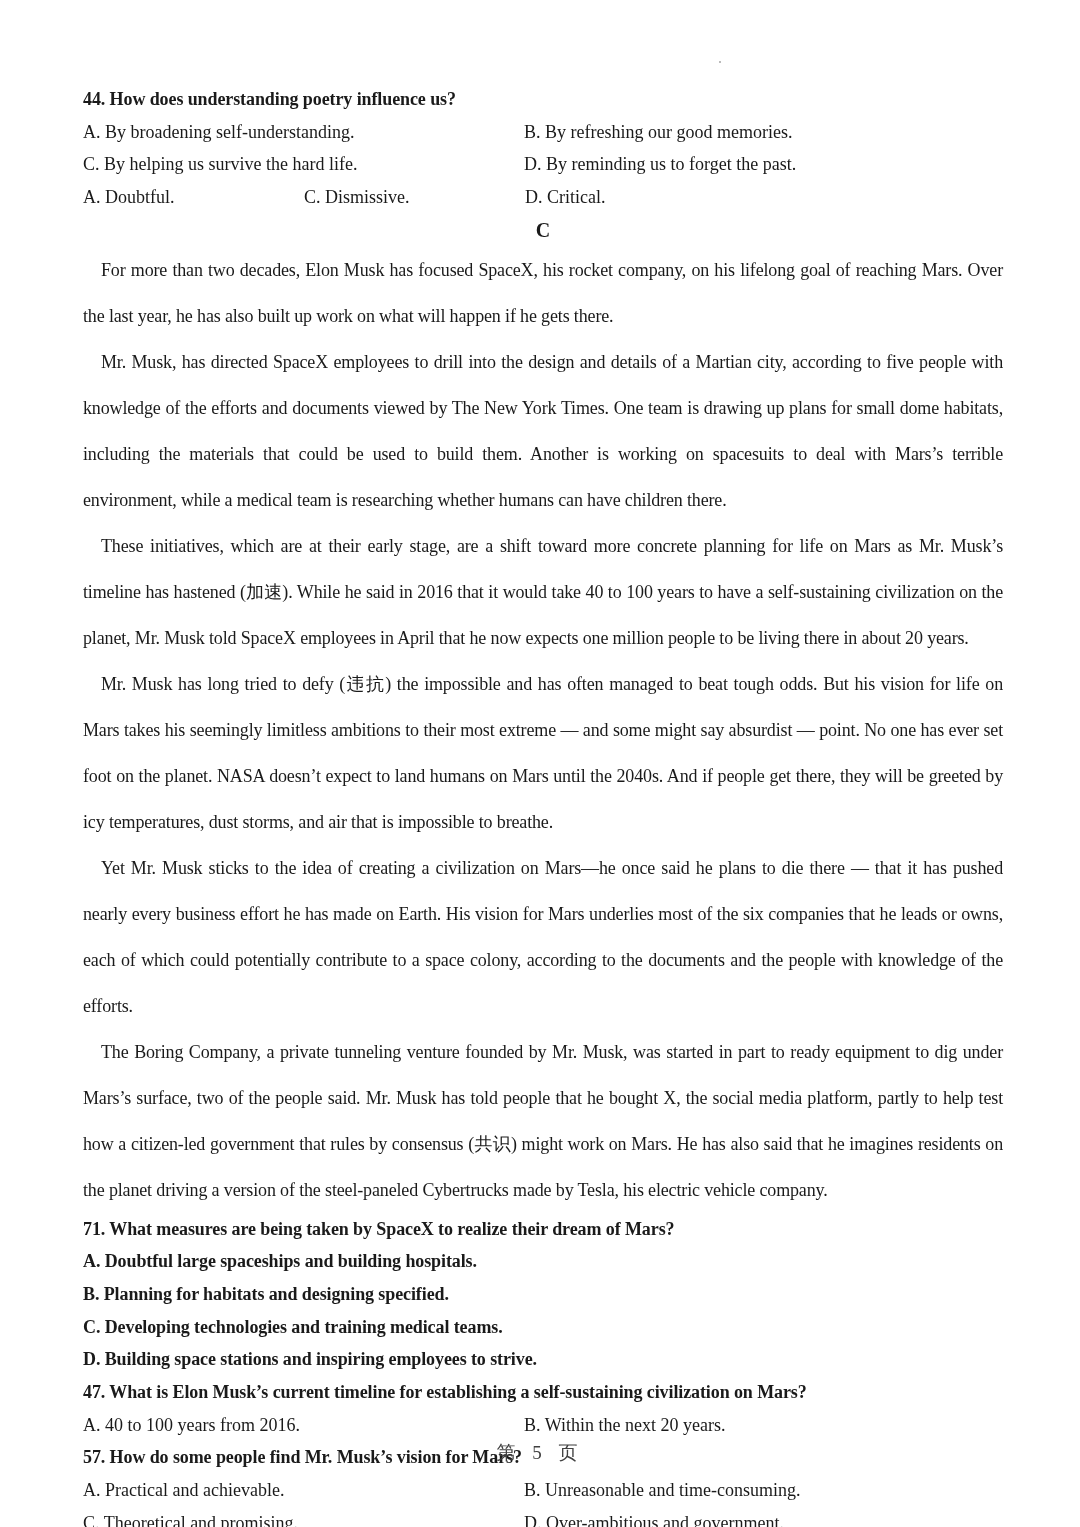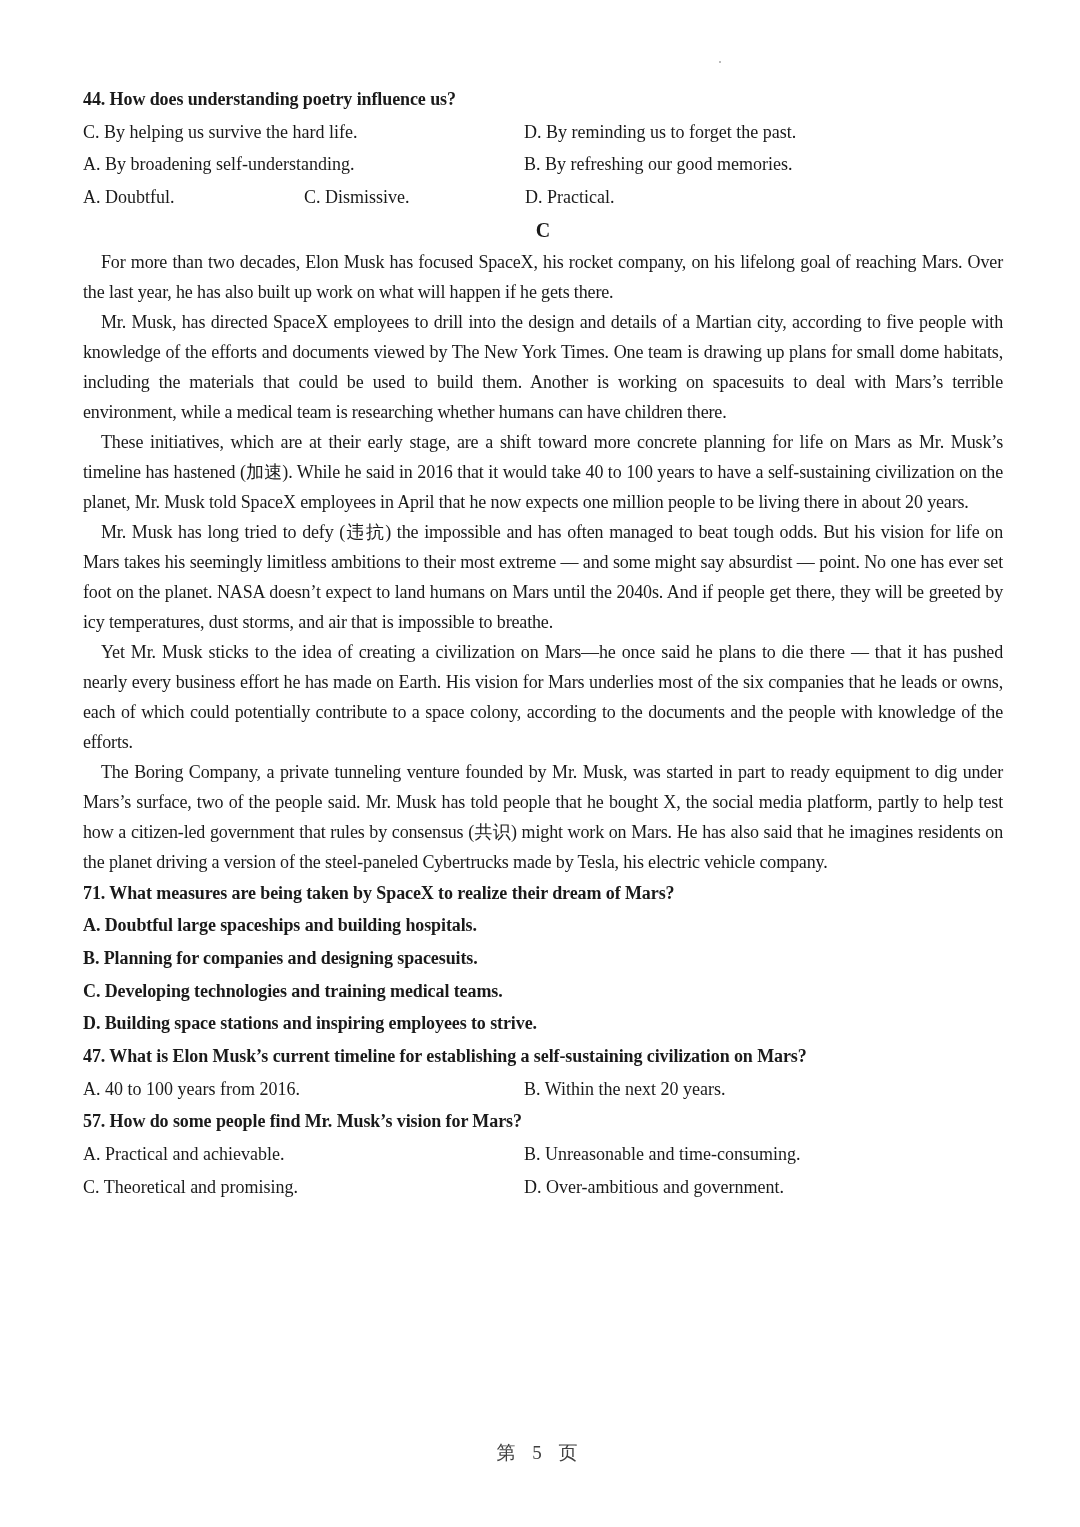--- a/index.html
+++ b/index.html
@@ -10,66 +10,66 @@
   .page { position: absolute; left: 83px; top: 83px; width: 920px; }
   .line {
     font-size: 18px; line-height: 32.7px; white-space: nowrap;
     letter-spacing: -0.1px;
     font-weight: bold;
   }
   .row { display: flex; font-size: 18px; line-height: 32.7px; white-space: nowrap; }
   .col2 { width: 441px; }
   .col4 { width: 221px; }
   .section-title { text-align: center; font-weight: bold; font-size: 20px; line-height: 32.7px; }
-  .para { font-size: 18px; line-height: 30px; text-indent: 18px; text-align: justify; letter-spacing: -0.15px; }
+  .para { font-size: 18px; line-height: 46px; text-indent: 18px; text-align: justify; letter-spacing: -0.15px; }
   .footer { position: absolute; top: 1440px; left: 0; width: 1080px; text-align: center; font-size: 19px; color: #404040; letter-spacing: 6px; }
   .dot { position: absolute; left: 719px; top: 61px; width: 2px; height: 2px; background: #bbb; }
 </style>
 </head>
 <body>
 
 <div class="dot"></div>
 
 <div class="page">
 
   <div>
     <div class="line">44. How does understanding poetry influence us?</div>
     <div class="row">
+      <span class="col2">A. By broadening self-understanding.</span>
+      <span>B. By refreshing our good memories.</span>
+    </div>
+    <div class="row">
       <span class="col2">C. By helping us survive the hard life.</span>
       <span>D. By reminding us to forget the past.</span>
-    </div>
-    <div class="row">
-      <span class="col2">A. By broadening self-understanding.</span>
-      <span>B. By refreshing our good memories.</span>
     </div>
   </div>
 
   <div>
     <div class="row">
       <span class="col4">A. Doubtful.</span>
       <span class="col4">C. Dismissive.</span>
-      <span>D. Practical.</span>
+      <span>D. Critical.</span>
     </div>
   </div>
 
   <div class="section-title">C</div>
 
   <div>
     <div class="para">For more than two decades, Elon Musk has focused SpaceX, his rocket company, on his lifelong goal of reaching Mars. Over the last year, he has also built up work on what will happen if he gets there.</div>
     <div class="para">Mr. Musk, has directed SpaceX employees to drill into the design and details of a Martian city, according to five people with knowledge of the efforts and documents viewed by The New York Times. One team is drawing up plans for small dome habitats, including the materials that could be used to build them. Another is working on spacesuits to deal with Mars’s terrible environment, while a medical team is researching whether humans can have children there.</div>
     <div class="para">These initiatives, which are at their early stage, are a shift toward more concrete planning for life on Mars as Mr. Musk’s timeline has hastened (加速). While he said in 2016 that it would take 40 to 100 years to have a self-sustaining civilization on the planet, Mr. Musk told SpaceX employees in April that he now expects one million people to be living there in about 20 years.</div>
     <div class="para">Mr. Musk has long tried to defy (违抗) the impossible and has often managed to beat tough odds. But his vision for life on Mars takes his seemingly limitless ambitions to their most extreme — and some might say absurdist — point. No one has ever set foot on the planet. NASA doesn’t expect to land humans on Mars until the 2040s. And if people get there, they will be greeted by icy temperatures, dust storms, and air that is impossible to breathe.</div>
     <div class="para">Yet Mr. Musk sticks to the idea of creating a civilization on Mars—he once said he plans to die there — that it has pushed nearly every business effort he has made on Earth. His vision for Mars underlies most of the six companies that he leads or owns, each of which could potentially contribute to a space colony, according to the documents and the people with knowledge of the efforts.</div>
     <div class="para">The Boring Company, a private tunneling venture founded by Mr. Musk, was started in part to ready equipment to dig under Mars’s surface, two of the people said. Mr. Musk has told people that he bought X, the social media platform, partly to help test how a citizen-led government that rules by consensus (共识) might work on Mars. He has also said that he imagines residents on the planet driving a version of the steel-paneled Cybertrucks made by Tesla, his electric vehicle company.</div>
   </div>
 
   <div>
     <div class="line">71. What measures are being taken by SpaceX to realize their dream of Mars?</div>
     <div class="line">A. Doubtful large spaceships and building hospitals.</div>
-    <div class="line">B. Planning for companies and designing spacesuits.</div>
+    <div class="line">B. Planning for habitats and designing specified.</div>
     <div class="line">C. Developing technologies and training medical teams.</div>
     <div class="line">D. Building space stations and inspiring employees to strive.</div>
   </div>
 
   <div>
     <div class="line">47. What is Elon Musk’s current timeline for establishing a self-sustaining civilization on Mars?</div>
     <div class="row">
       <span class="col2">A. 40 to 100 years from 2016.</span>
       <span>B. Within the next 20 years.</span>
     </div>

